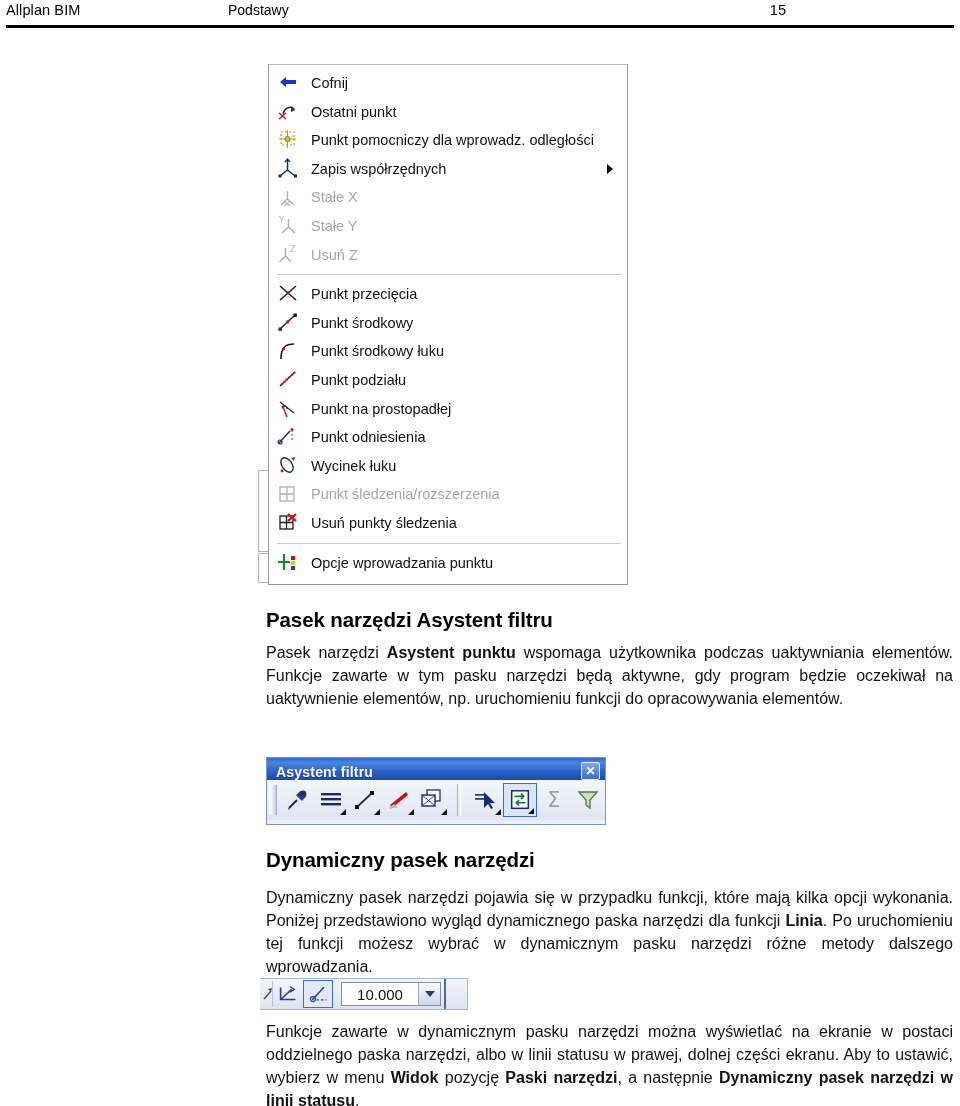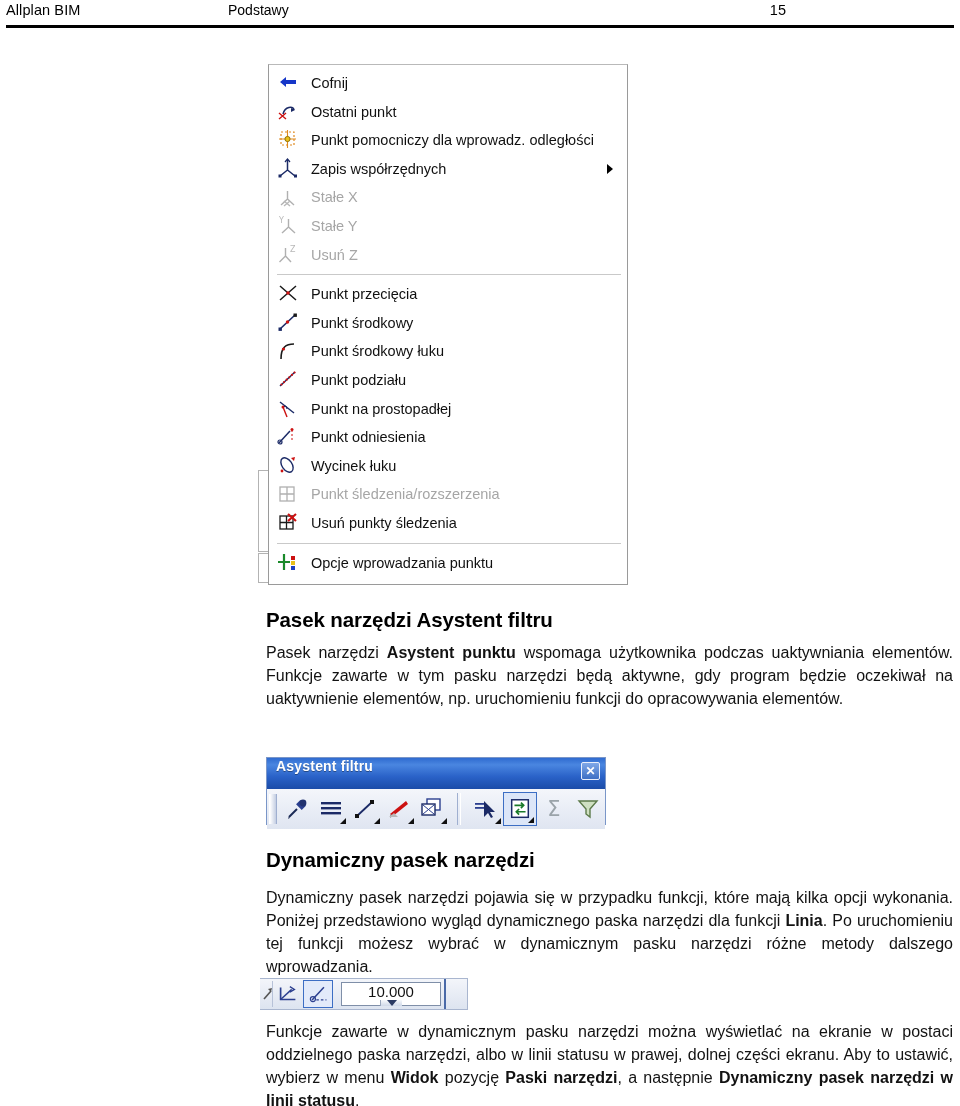--- a/index.html
+++ b/index.html
@@ -91,23 +91,23 @@
   p.body b{font-weight:bold;}
 
   
   #filter-toolbar{
     position:absolute;left:266px;top:757px;width:340px;height:68px;
     box-sizing:border-box;
     border:1px solid #7a96c8;
     background:#eceff7;
   }
   #filter-toolbar .tb-titlebar{
-    position:relative;height:31px;
+    position:relative;height:22px;
     background:linear-gradient(to bottom,#2f6bd0 0%,#4a86e0 22%,#2a62c8 60%,#1b4ca8 100%);
-    display:flex;align-items:flex-start;
+    display:flex;align-items:flex-end;
   }
   #filter-toolbar .tb-title{
     color:#ffffff;font-size:14px;font-weight:bold;
     padding-left:9px;letter-spacing:.2px;
     text-shadow:0 1px 0 rgba(0,0,0,.35);
   }
   #filter-toolbar .tb-close{
     position:absolute;right:5px;top:4px;width:17px;height:16px;
     background:linear-gradient(to bottom,#7fa8e8,#3d6fc4);
     border:1px solid #e8eefb;border-radius:2px;
@@ -153,21 +153,21 @@
   #dynamic-toolbar .dt-clip{
     width:12px;height:26px;overflow:hidden;
     border-right:1px solid #b7c2d8;
     display:flex;align-items:center;justify-content:flex-end;
   }
   .dt-btn{width:30px;height:28px;display:flex;align-items:center;justify-content:center;position:relative;}
   .dt-btn.active{border:1px solid #3c6ec4;background:#e2eafa;box-sizing:border-box;}
   #dynamic-toolbar .dt-combo{
     margin-left:8px;width:100px;height:24px;
     background:#ffffff;border:1px solid #7f8fa8;
-    box-sizing:border-box;display:flex;align-items:center;flex-direction:column;
+    box-sizing:border-box;display:flex;align-items:center;
   }
   #dynamic-toolbar .dt-combo-value{
     flex:1;text-align:center;font-size:15px;color:#111;
     font-family:"Liberation Sans",sans-serif;
   }
   #dynamic-toolbar .dt-combo-arrow{
     width:21px;height:22px;
     background:linear-gradient(to bottom,#f7f9fc,#cfd8e8);
     border-left:1px solid #9aa7bd;
     display:flex;align-items:center;justify-content:center;

